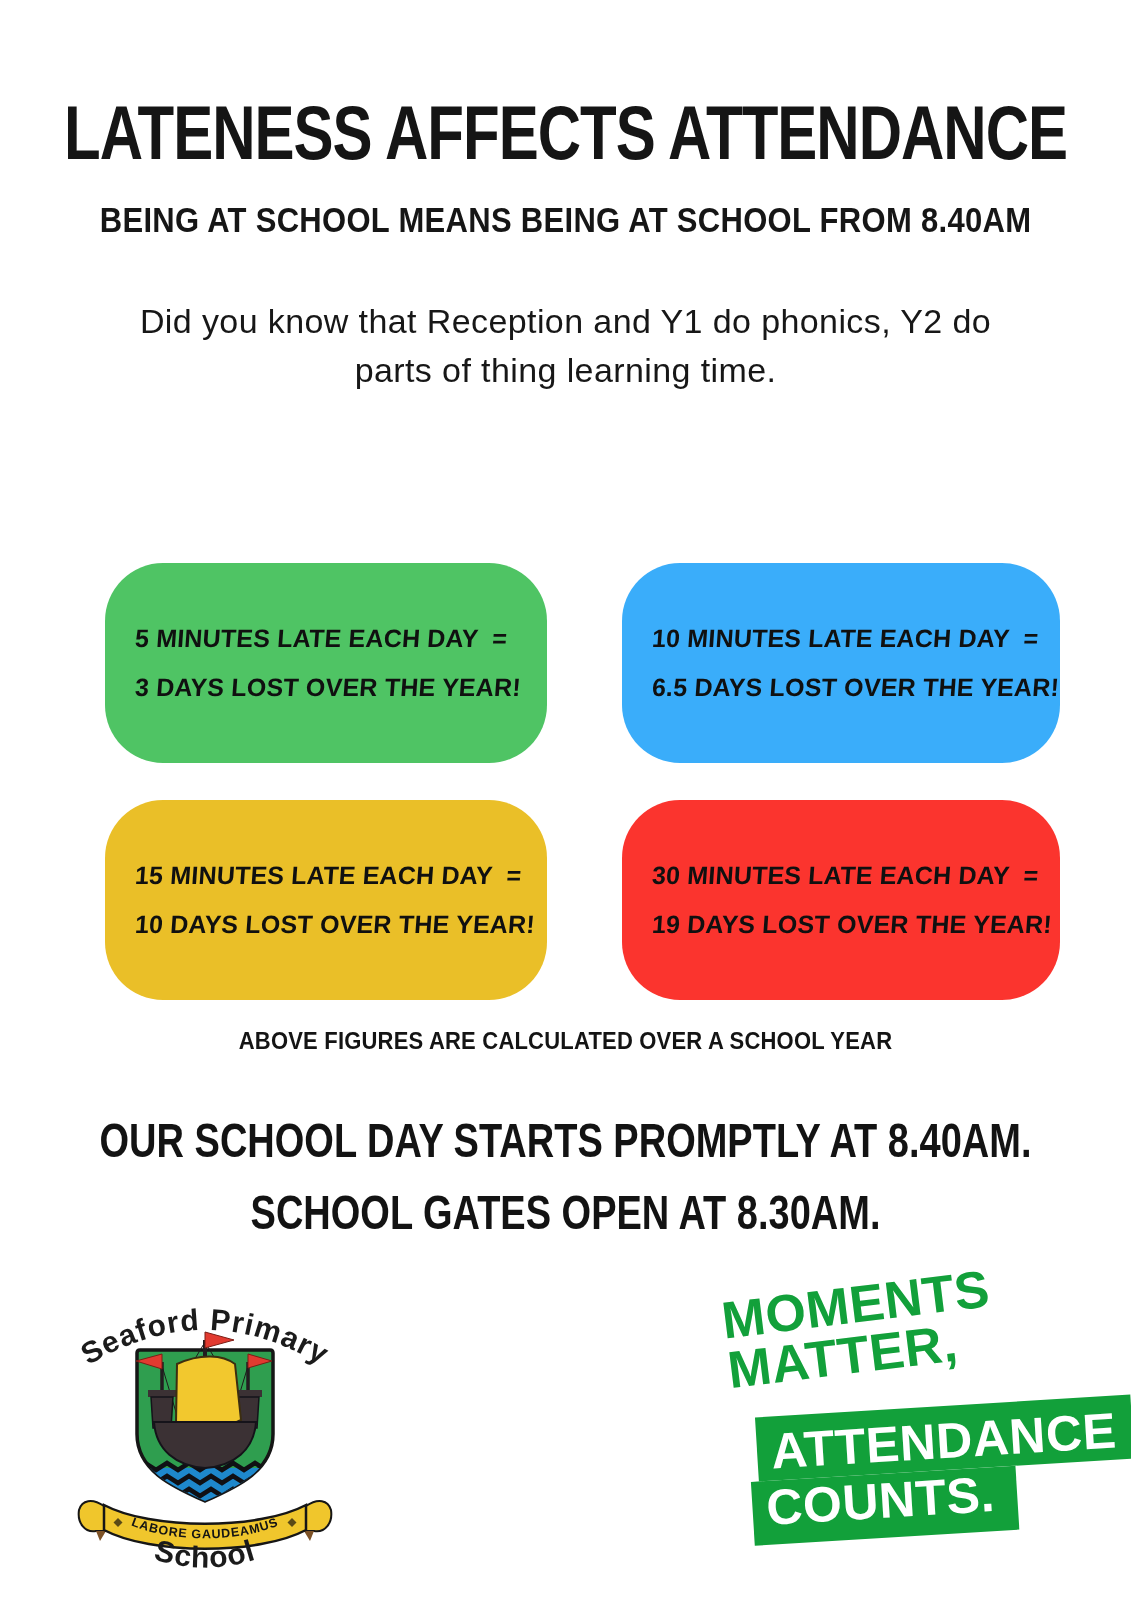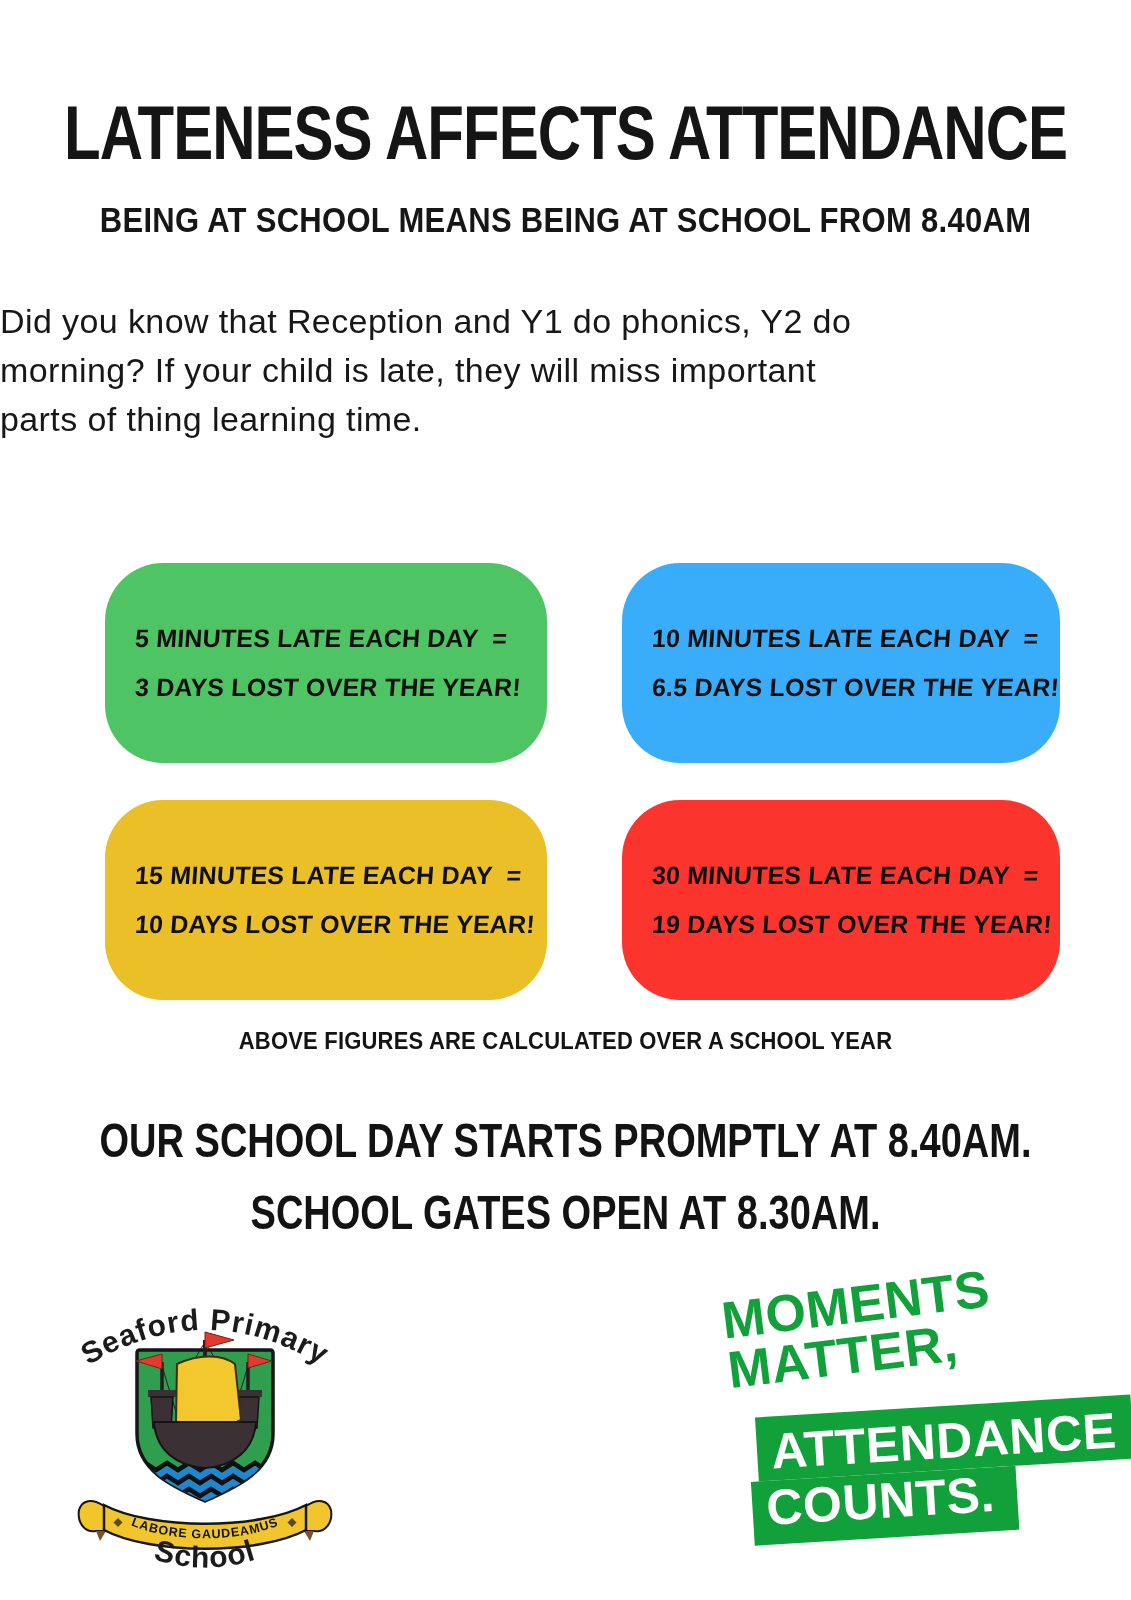--- a/index.html
+++ b/index.html
@@ -22,20 +22,21 @@
   .subtitle{
     position:absolute;top:202px;left:0;width:100%;
     text-align:center;
     font-size:31px;font-weight:800;letter-spacing:0.3px;
     transform:scaleY(1.15);
     color:#161616;
     white-space:nowrap;
   }
   .intro{
     position:absolute;top:297px;left:0;width:100%;
+    text-align:center;
     font-size:34px;font-weight:400;letter-spacing:0.4px;
     line-height:49px;color:#171717;
   }
   .stat-box{
     position:absolute;
     width:442px;height:200px;
     border-radius:58px;
     box-sizing:border-box;
     display:flex;flex-direction:column;justify-content:center;
     gap:20px;
@@ -99,21 +100,20 @@
 <body>
 
 <div class="poster">
 
   <div class="title">LATENESS AFFECTS ATTENDANCE</div>
 
   <div class="subtitle">BEING AT SCHOOL MEANS BEING AT SCHOOL FROM 8.40AM</div>
 
   <div class="intro">
     <div>Did you know that Reception and Y1 do phonics, Y2 do</div>
-    <div>morning? If your child is late, they will miss important</div>
     <div>parts of thing learning time.</div>
   </div>
 
   <div class="stat-box box-5" style="background-color: rgb(79, 196, 100);">
     <div class="stat-line">5 MINUTES LATE EACH DAY  =</div>
     <div class="stat-line">3 DAYS LOST OVER THE YEAR!</div>
   </div>
 
   <div class="stat-box box-10" style="background-color: rgb(58, 173, 250);">
     <div class="stat-line">10 MINUTES LATE EACH DAY  =</div>

